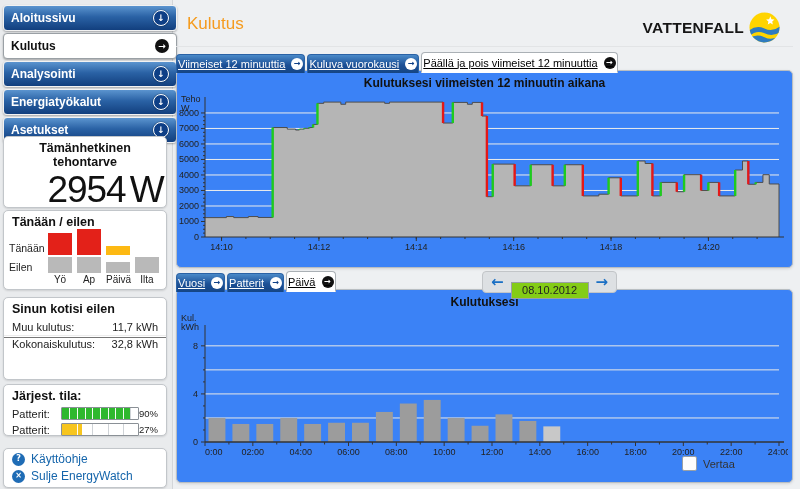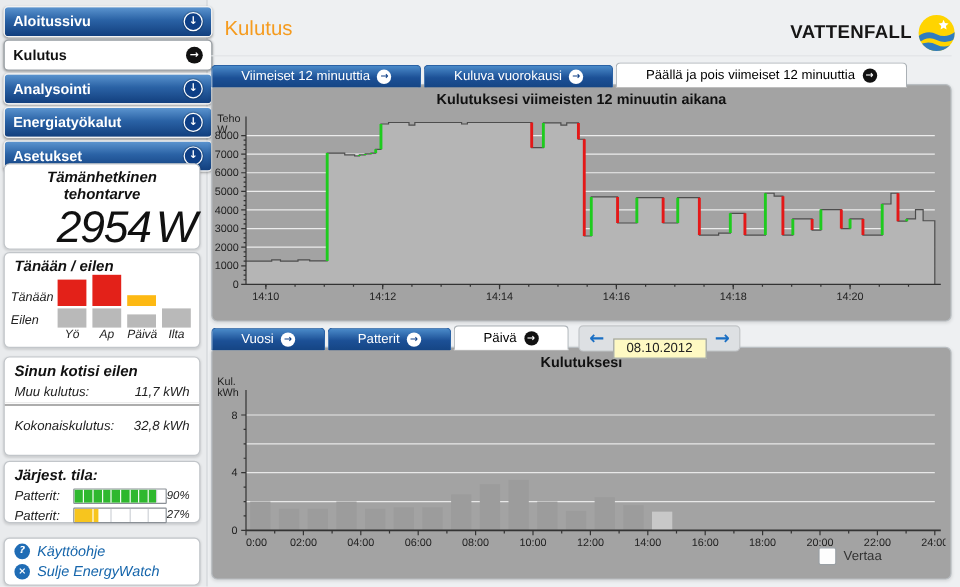--- a/index.html
+++ b/index.html
@@ -11,62 +11,62 @@
     padding:0 7px;border-radius:4px;font-size:12px;font-weight:bold;color:#fff;cursor:pointer;
     background:linear-gradient(#5b94cf,#2a62a5 45%,#123f7e);border:1px solid #f2f2f2;box-shadow:0 1px 2px rgba(0,0,0,.3);text-align:center;}
   .navbtn.active{background:#fff;color:#111;border:1px solid #9aa0a5;}
   .circ{width:14px;height:14px;border-radius:50%;display:flex;align-items:center;justify-content:center;
     font-family:"DejaVu Sans",sans-serif;font-size:9px;font-weight:bold;line-height:1;}
   .circ-nav{background:#0e3f86;color:#fff;border:1.5px solid #fff;box-shadow:0 0 0 1px rgba(0,0,0,.15);}
   .circ-white{background:#fff;color:#0e3f86;border:none;}
   .circ-black{background:#111;color:#fff;border:none;}
   .circ-link{width:13px;height:13px;background:#1f6cb5;color:#fff;border:none;font-size:8px;}
 
-  .sbox{position:absolute;left:3px;width:162px;background:#fff;border:1px solid #c2c6ca;border-radius:5px;box-shadow:0 1px 2px rgba(0,0,0,.12);font-style:italic;}
+  .sbox{position:absolute;left:3px;width:162px;background:#fff;border:1px solid #c2c6ca;border-radius:5px;box-shadow:0 1px 2px rgba(0,0,0,.12);}
   .sbox h3{margin:4px 8px 2px;font-size:12.5px;font-weight:bold;color:#111;}
   #power-value-row{text-align:center;font-size:37px;color:#111;letter-spacing:-1px;line-height:1.0;margin-top:2px;padding-left:41px;}
   #power-sub{display:flex;justify-content:space-between;padding:5px 8px 0;font-size:11px;color:#222;}
 
   .ty-label{position:absolute;left:5px;font-size:10.5px;color:#222;}
   .ty-col-label{position:absolute;font-size:10px;color:#222;width:24px;text-align:center;}
   .ty-bar{position:absolute;width:24px;}
 
   .hrow{display:flex;justify-content:space-between;padding:3px 8px 2px;font-size:11px;color:#222;border-bottom:1px solid #ececec;}
-  .hrow.total{border-bottom:none;border-top:1px solid #777;margin-top:1px;padding-top:11px;}
+  .hrow.total{border-bottom:none;border-top:1px solid #777;margin-top:1px;padding-top:0;}
   .hrow .v{font-weight:bold;font-weight:normal;}
 
   .sysrow{display:flex;align-items:center;padding:2px 8px 1px;font-size:11px;color:#222;}
   .sysrow .lbl{width:50px;}
   .sysbar{position:relative;width:78px;height:11px;background:#fff;border:1px solid #8a9096;border-radius:1px;overflow:hidden;}
   .sysfill{position:absolute;left:0;top:0;bottom:0;}
   .sysdiv{position:absolute;top:0;bottom:0;width:1px;}
   .syspct{margin-left:auto;font-size:9.5px;color:#222;}
 
   .linkrow{display:flex;align-items:center;gap:6px;padding:3px 8px;font-size:12px;color:#1565ab;cursor:pointer;}
 
   
   #page-title{position:absolute;left:187px;top:14px;font-size:17px;color:#f59b1e;}
-  #logo{position:absolute;right:4px;top:12px;display:flex;align-items:center;gap:5px;}
+  #logo{position:absolute;right:20px;top:12px;display:flex;align-items:center;gap:5px;}
   #logo-text{font-size:15.5px;font-weight:bold;letter-spacing:.3px;color:#161616;}
   #hdr-divider{position:absolute;left:176px;top:46px;width:617px;height:1px;background:#e2e4e6;}
 
   .tabs{position:absolute;display:flex;align-items:flex-end;}
-  .tab{display:inline-flex;align-items:center;gap:6px;height:18px;padding:0 24px;margin-right:2px;
-    border-radius:4px 4px 0 0;font-size:11px;cursor:pointer;position:relative;}
+  .tab{display:inline-flex;align-items:center;gap:6px;height:18px;padding:0 1px;margin-right:2px;
+    border-radius:4px 4px 0 0;font-size:11px;cursor:pointer;position:relative;text-decoration:underline;}
   .tab.blue{background:linear-gradient(#4a8ac9,#1c5096 55%,#154584);color:#fff;border:1px solid #2a62a5;border-bottom:none;}
   .tab.active{background:#fff;color:#000;border:1px solid #aab0b5;border-bottom:1px solid #fff;z-index:3;height:19px;}
   .tab .circ{width:12px;height:12px;font-size:8px;}
 
-  .panel{position:absolute;background:#a3a3a3;border:1px solid #b9bec2;border-radius:5px;box-shadow:0 1px 3px rgba(0,0,0,.12);z-index:2;}
+  .panel{position:absolute;background:#3b82f6;border:1px solid #b9bec2;border-radius:5px;box-shadow:0 1px 3px rgba(0,0,0,.12);z-index:2;}
   .chart-title{text-align:center;font-size:12px;font-weight:bold;color:#111;padding-top:5px;}
 
   #date-nav{position:absolute;left:482px;top:271px;height:20px;display:flex;align-items:center;gap:7px;
     background:#dde0e3;border:1px solid #c2c5c8;border-radius:4px;padding:0 8px;z-index:3;}
   .dn-arrow{color:#1a6fc4;font-family:"DejaVu Sans",sans-serif;font-size:15px;font-weight:bold;line-height:1;cursor:pointer;}
-  #date-box{width:76px;height:15px;background:#fef9c3;border:1px solid #9aa0a5;font-size:11px;color:#222;
+  #date-box{width:76px;height:15px;background:#84cc16;border:1px solid #9aa0a5;font-size:11px;color:#222;
     display:flex;align-items:center;justify-content:center;margin-top:16px;}
 
   #compare-row{position:absolute;left:505px;top:166px;display:flex;align-items:center;gap:6px;}
   #compare-cb{width:13px;height:13px;background:#fdfdfd;border:1px solid #9aa0a5;border-radius:2px;cursor:pointer;}
   #compare-label{font-size:11px;color:#333;}
 
   svg text{font-family:"Liberation Sans",sans-serif;}
 </style>
 </head>
 <body>

